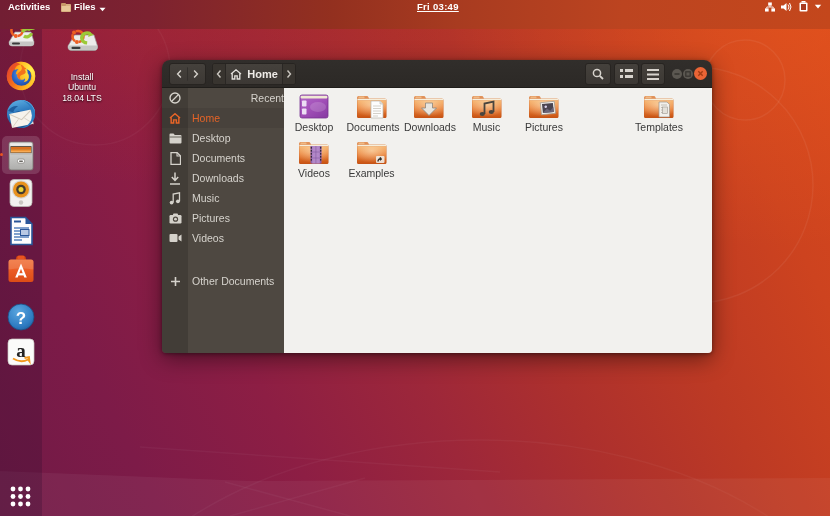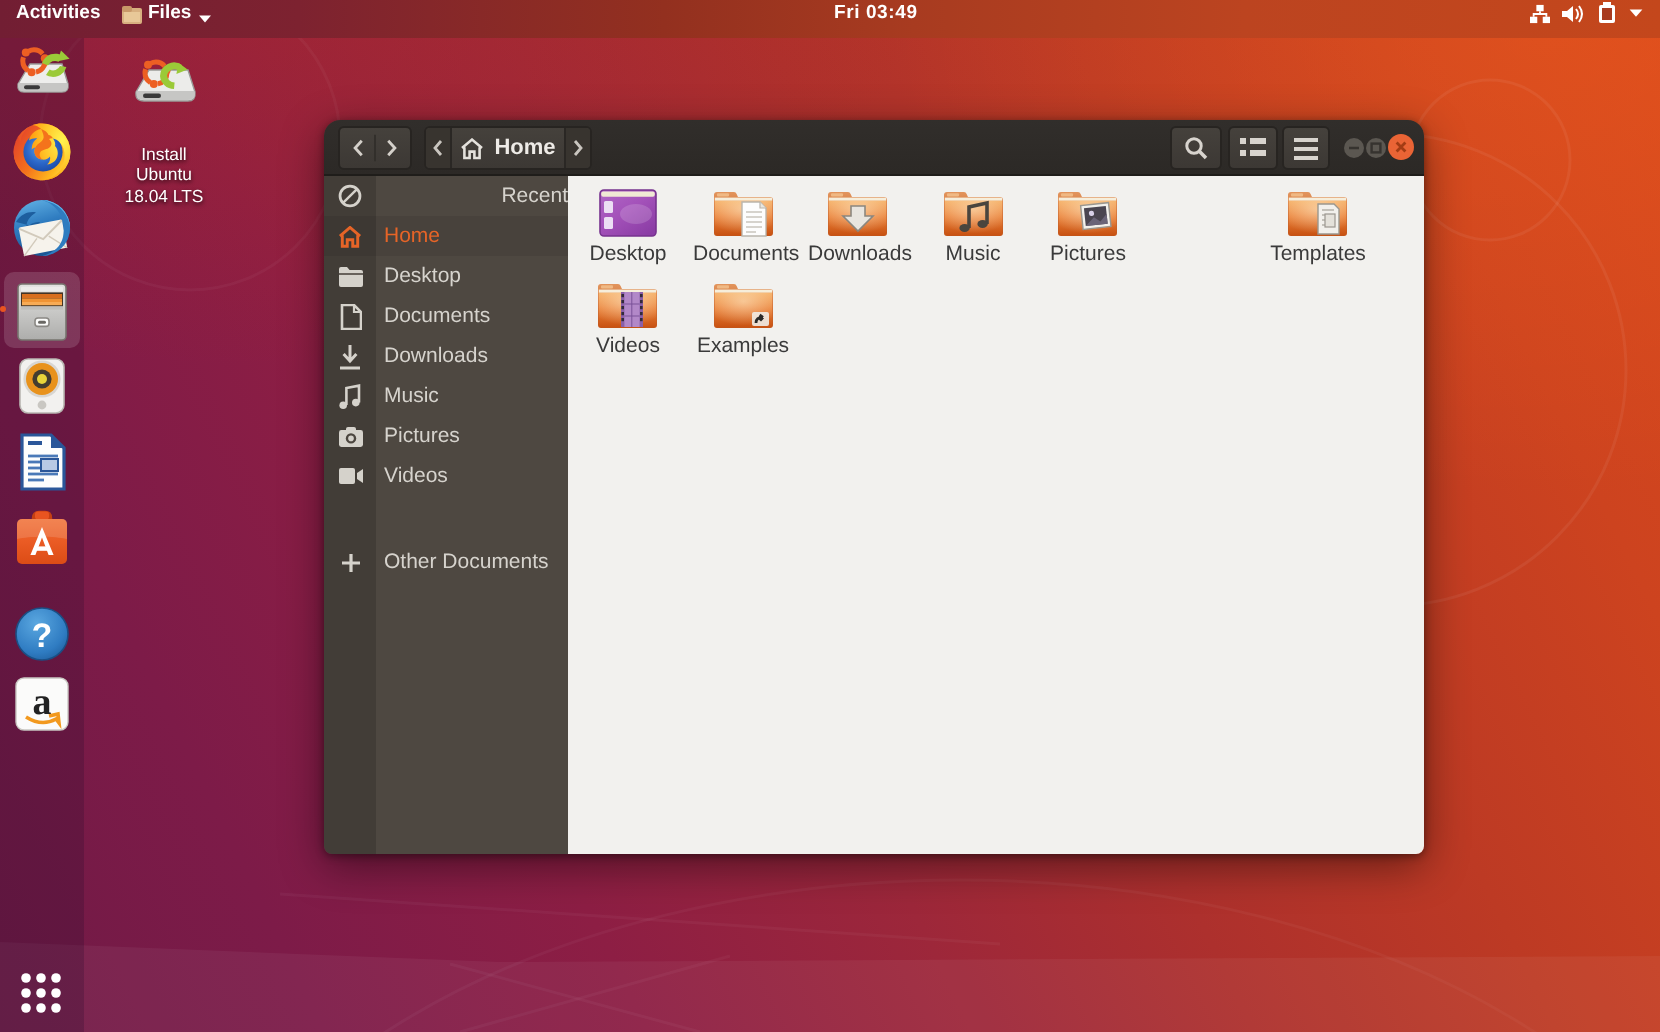--- a/index.html
+++ b/index.html
@@ -15,45 +15,45 @@
 .wall .glow {
   position:absolute; inset:0;
   background:
     radial-gradient(ellipse 500px 300px at 15% -5%, rgba(190,45,25,0.30), rgba(190,45,25,0) 70%),
     radial-gradient(ellipse 480px 340px at 94% 2%, rgba(255,110,30,0.26), rgba(255,110,30,0) 70%);
 }
 .wall svg { position:absolute; inset:0; }
 
 
 .topbar {
-  position:absolute; left:0; top:0; width:830px; height:19px; z-index:5;
+  position:absolute; left:0; top:0; width:830px; height:29px; z-index:5;
   background: linear-gradient(90deg, #721e33 0%, #7d2230 18%, #93301f 40%, #a83b20 55%, #bc4420 75%, #c4471c 100%);
   color:#fff; font-size:9.5px; font-weight:bold;
 }
 .topbar .act { position:absolute; left:8px; top:1px; }
 .topbar .files { position:absolute; left:61px; top:1px; display:flex; align-items:flex-end; gap:3px;}
-.topbar .clock { position:absolute; left:417px; top:1px; letter-spacing:0.3px; }
+.topbar .clock { position:absolute; left:417px; top:1px; letter-spacing:0.3px;text-decoration:underline; }
 .topbar .sysicons { position:absolute; right:8px; top:1px; display:flex; align-items:center; gap:6.5px; }
 
 
 .dock {
   position:absolute; left:0; top:15px; width:42px; height:501px;
   background: rgba(42,10,48,0.26);
 }
 .dock .ico { position:absolute; left:5px; width:32px; height:32px; }
 .dock .hl { position:absolute; left:2px; width:38px; height:38px; background:rgba(255,255,255,0.14); border-radius:5px; }
 .dock .dot { position:absolute; left:0px; width:3px; height:3px; border-radius:50%; background:#e95420; }
 
 
 .deskicon { position:absolute; left:56px; top:28px; width:52px; text-align:center; color:#fff; font-size:8.7px; line-height:10.3px; text-shadow:0 1px 2px rgba(0,0,0,0.8); }
 .deskicon svg { display:block; margin:0 auto; }
 
 
 .win {
-  position:absolute; left:162px; top:60px; width:550px; height:367px;
+  position:absolute; left:162px; top:60px; width:550px; height:293px;
   border-radius:8px 8px 4px 4px;
   box-shadow: 0 6px 22px rgba(0,0,0,0.45), 0 1px 4px rgba(0,0,0,0.4);
   overflow:hidden;
   display:flex; flex-direction:column;
 }
 .hdr {
   height:28px; background:linear-gradient(#312e2b, #2c2926);
   border-bottom:1px solid #1f1d1a;
   position:relative; flex:none;
 }

